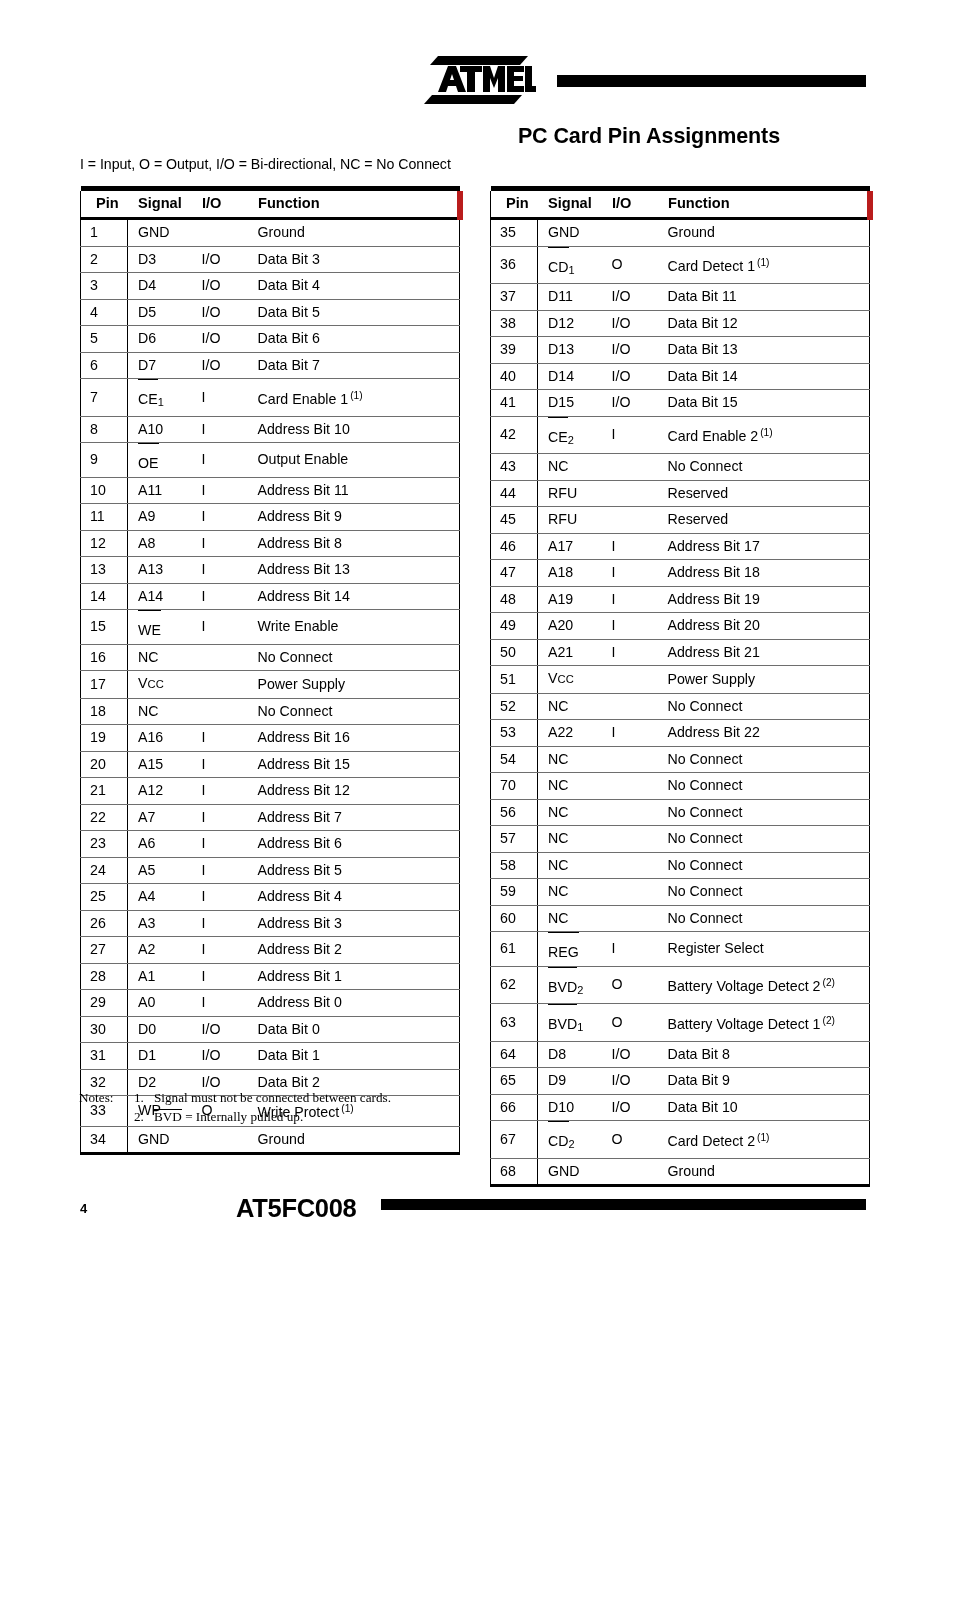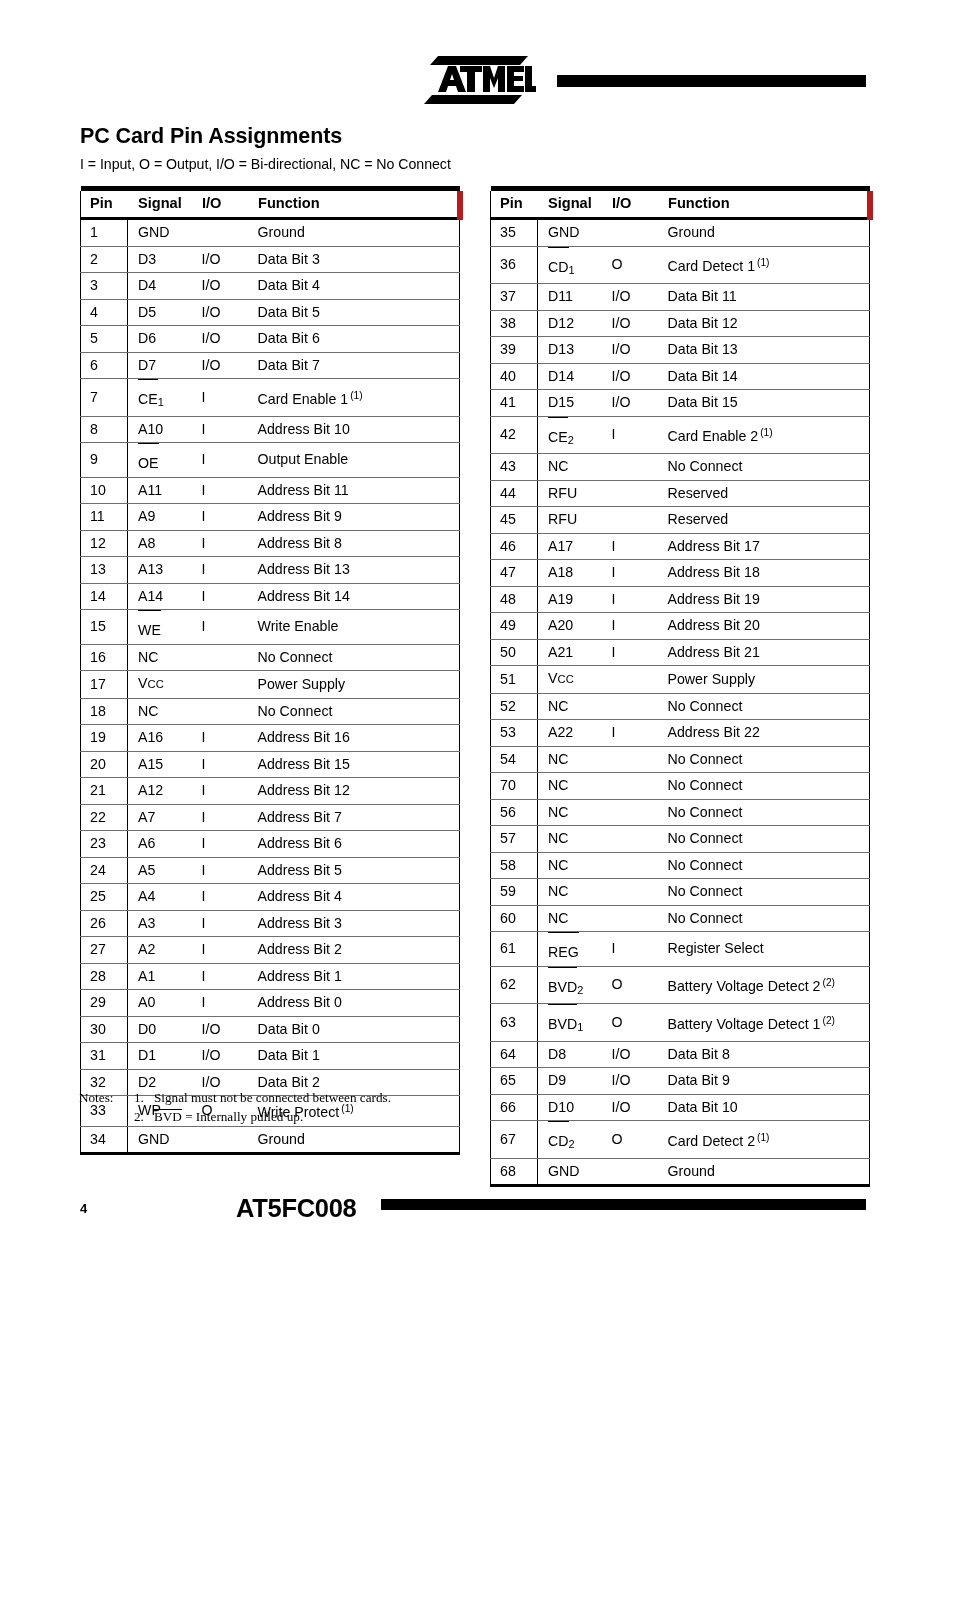--- a/index.html
+++ b/index.html
@@ -48,20 +48,21 @@
     left: 80px;
     top: 123px;
     width: 700px;
   }
   #page-title {
     font-size: 21.5px;
     font-weight: bold;
     letter-spacing: -0.1px;
     margin: 0;
     line-height: 26px;
+    text-align: right;
   }
   #legend-line {
     font-size: 14.2px;
     margin: 0;
     padding-top: 6px;
     line-height: 18px;
     letter-spacing: -0.05px;
   }
 
   
@@ -90,21 +91,21 @@
   }
   .pin-table thead tr.hdr th {
     font-weight: bold;
     font-size: 14.6px;
     text-align: left;
     padding: 4px 0 5px 0;
     border-bottom: 3px solid #000000;
     border-left: 1px solid transparent;
     line-height: 17px;
   }
-  .pin-table thead tr.hdr th.h-pin { padding-left: 9px;  border-left: 1px solid #000000; margin-top: 7px;}
+  .pin-table thead tr.hdr th.h-pin { padding-left: 15px;  border-left: 1px solid #000000; margin-top: 7px;}
   .pin-table thead tr.hdr th.h-sig { padding-left: 10px; }
   .pin-table thead tr.hdr th.h-io  { padding-left: 2px;  }
   .pin-table thead tr.hdr th.h-fn  { padding-left: 6px;  border-right: 6px solid #b91c1c;}
 
   .pin-table tbody td {
     height: 25.5px;
     padding: 0;
     border-bottom: 1px solid #6e6e6e;
     line-height: 25.5px;
     vertical-align: middle;

